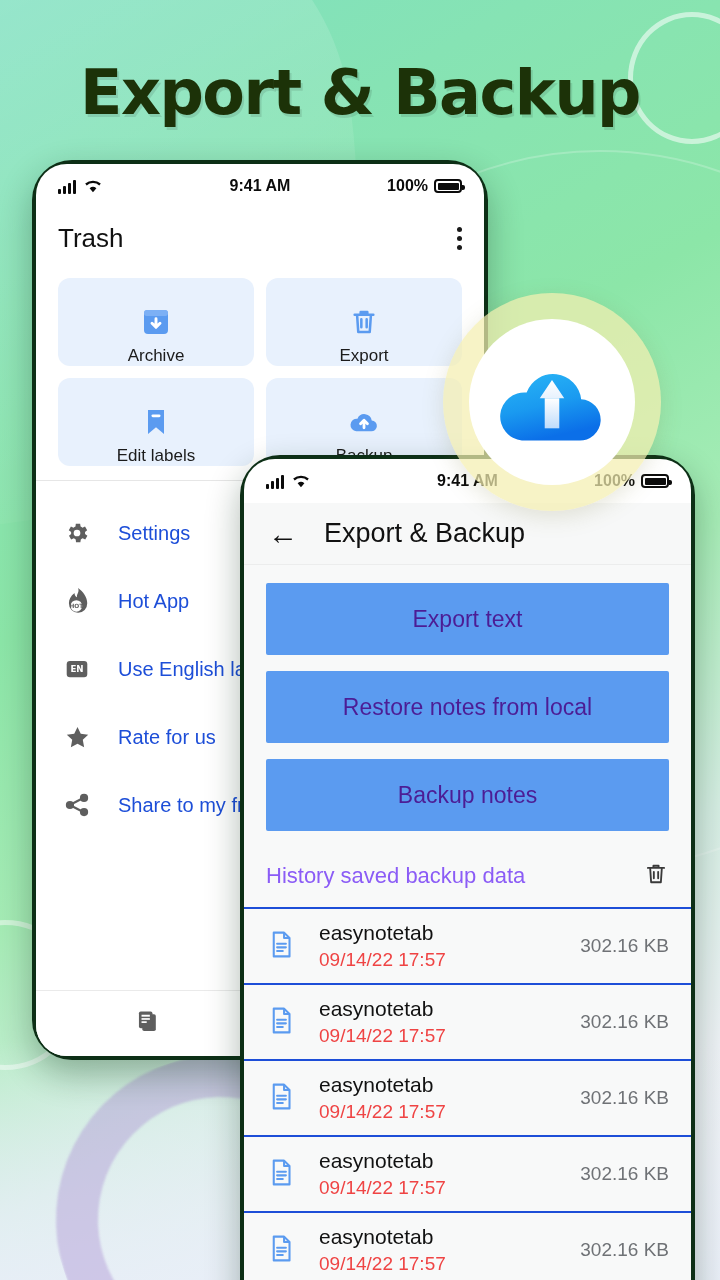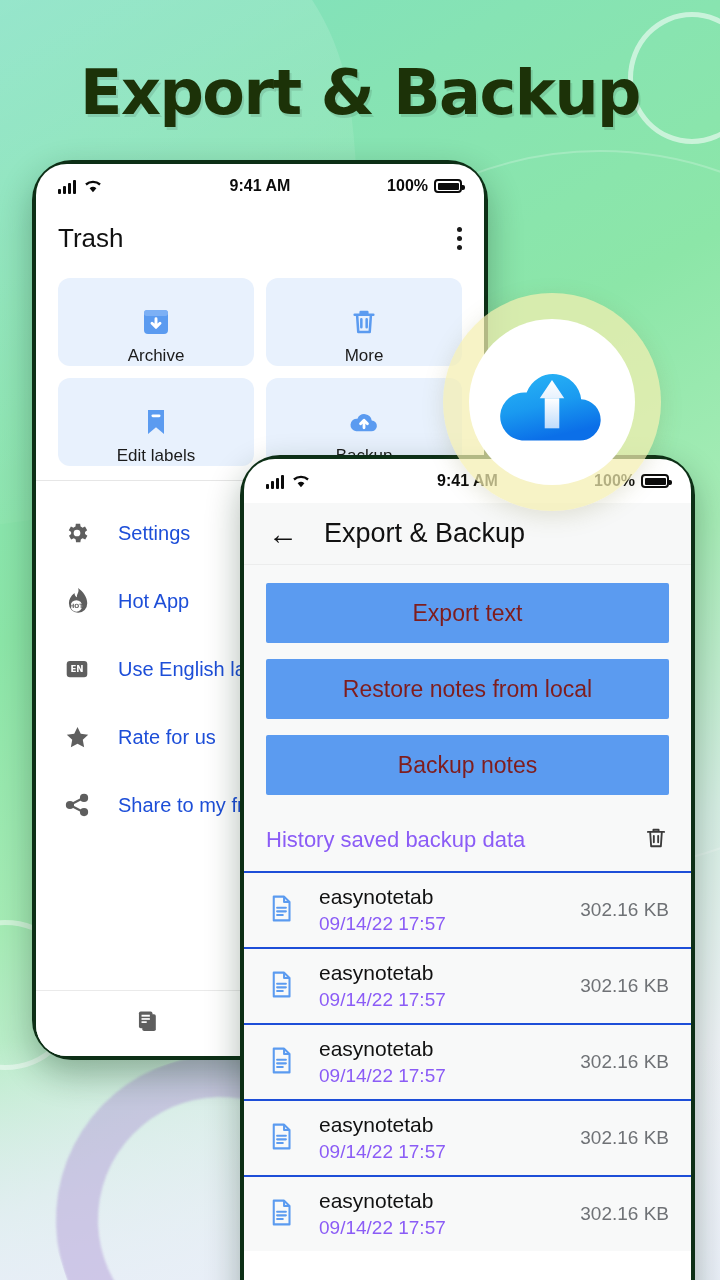--- a/index.html
+++ b/index.html
@@ -168,40 +168,40 @@
   .p2-appbar {
     height: 62px; display: flex; align-items: center; gap: 26px;
     padding: 0 24px; background: #f7f8f8;
     border-bottom: 1px solid #eceded;
   }
   .back-arrow { font-size: 30px; color: #111; line-height: 1; }
   .p2-title { font-size: 27px; color: #111; }
 
   .p2-body { background: #f8f9f9; padding: 18px 22px 0 22px; }
   .bigbtn {
-    height: 60px; background: #5b9bf0; border-radius: 2px;
+    height: 72px; background: #5b9bf0; border-radius: 2px;
     display: flex; align-items: center; justify-content: center;
-    color: #7f1d1d; font-size: 23px; margin-bottom: 16px;
+    color: #4c1d95; font-size: 23px; margin-bottom: 16px;
   }
   .hist-row {
     display: flex; align-items: center;
     padding: 14px 0 16px 0;
   }
   .hist-label { font-size: 22px; color: #8b5cf6; }
   .hist-trash { margin-left: auto; }
 
   .flist { background: #f8f9f9; }
   .frow {
     display: flex; align-items: center; gap: 22px;
     padding: 12px 22px 12px 22px;
     border-top: 2px solid #1d4ed8;
   }
   .fmeta { flex: 1; }
   .fname { font-size: 21px; color: #111; margin-bottom: 4px; }
-  .fsub { font-size: 19px; color: #8b5cf6; }
+  .fsub { font-size: 19px; color: #ef4444; }
   .fsize { font-size: 19px; color: #6f7276; white-space: nowrap; }
 
   
   .cloud-badge {
     position: absolute; left: 443px; top: 293px;
     width: 218px; height: 218px;
     border-radius: 50%;
     background: rgba(244,238,176,.72);
     display: flex; align-items: center; justify-content: center;
     box-shadow: 0 6px 22px rgba(120,120,60,.18);
@@ -269,21 +269,21 @@
             <path d="M12 9.5v5.2M9 13l3 3 3-3" stroke="#fff" stroke-width="2.2" fill="none" stroke-linecap="round" stroke-linejoin="round"></path>
           </svg>
           <div class="glabel">Archive</div>
         </div>
 
         <div class="gcard">
           <svg width="32" height="32" viewBox="0 0 24 24">
             <path d="M5 6.5h14M9.5 6.5V4.6h5v1.9M6.8 6.5l.9 13h8.6l.9-13" stroke="#5b9bf0" stroke-width="1.9" fill="none" stroke-linecap="round" stroke-linejoin="round"></path>
             <path d="M10 10v6M14 10v6" stroke="#5b9bf0" stroke-width="1.9" stroke-linecap="round"></path>
           </svg>
-          <div class="glabel">More</div>
+          <div class="glabel">Export</div>
         </div>
 
         <div class="gcard">
           <svg width="32" height="32" viewBox="0 0 24 24">
             <path d="M6 3h12v18l-6-5-6 5z" fill="#5b9bf0"></path>
             <rect x="8.6" y="6.4" width="6.8" height="2" rx="1" fill="#fff"></rect>
           </svg>
           <div class="glabel">Edit labels</div>
         </div>
 

